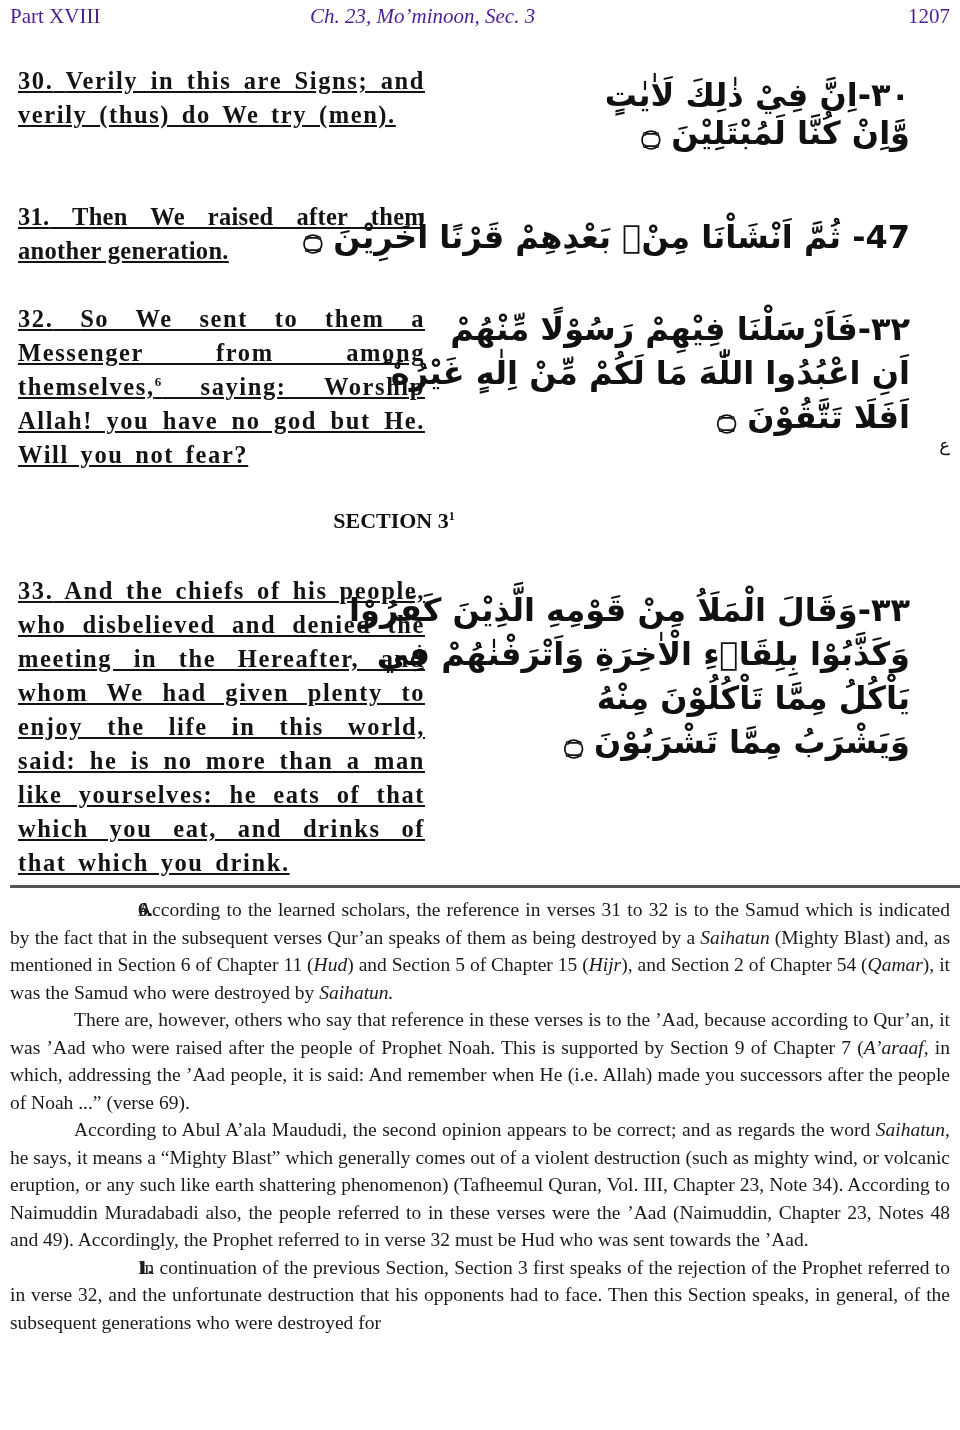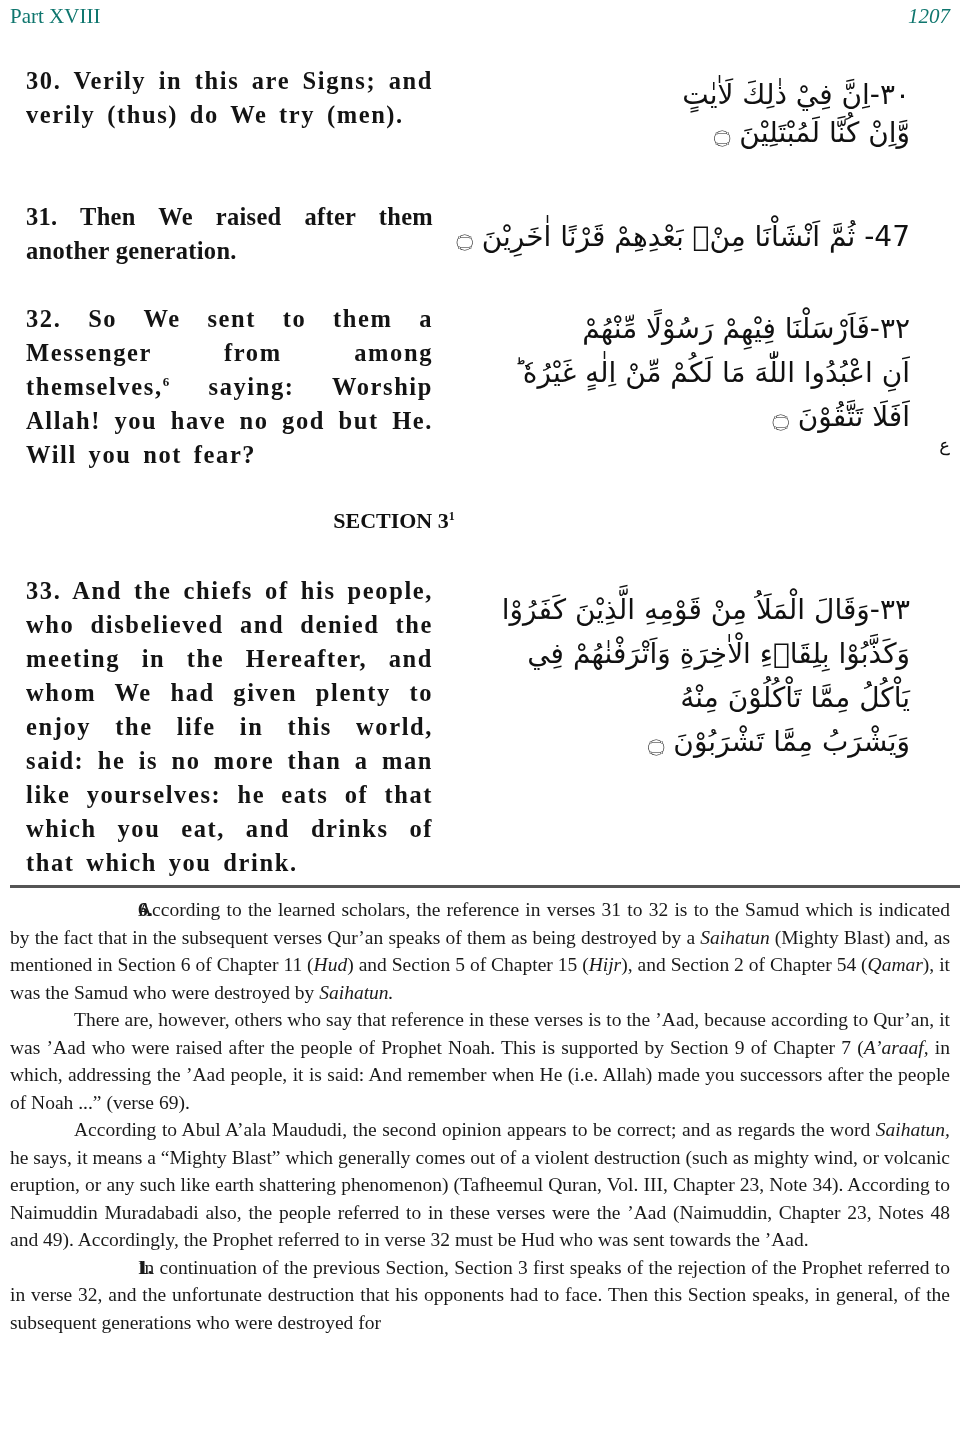--- a/index.html
+++ b/index.html
@@ -1,45 +1,46 @@
 <!DOCTYPE html>
 <html><head>
   <meta charset="utf-8">
   <style>
     html, body { margin: 0; padding: 0; background: #ffffff; }
     body { width: 960px; height: 1430px; overflow: hidden; position: relative; color: #111; font-family: "Liberation Serif", serif; }
-    .header { position: absolute; top: 4px; left: 10px; right: 10px; height: 30px; font-size: 21px; color: #0f766e; }
+    .header { position: absolute; top: 4px; left: 10px; right: 10px; height: 30px; font-size: 21px; color: #4c1d95; }
     .header .part { position: absolute; left: 0; top: 0; }
     .header .chap { position: absolute; left: 300px; top: 0; font-style: italic; }
-    .header .page { position: absolute; right: 0; top: 0; font-style: italic; }
+    .header .page { position: absolute; right: 0; top: 0; }
 
     .verse-block { position: absolute; left: 10px; width: 940px; }
-    .eng { position: absolute; left: 16px; width: 407px; font-weight: bold; font-size: 24.5px; line-height: 34px; text-align: justify; text-align-last: left; color: #141414; letter-spacing: 0.3px; }
+    .eng { position: absolute; left: 8px; width: 407px; font-weight: bold; font-size: 24.5px; line-height: 34px; text-align: justify; text-align-last: left; color: #141414; letter-spacing: 0.3px; text-decoration: underline; }
     .eng.spread { letter-spacing: 1.6px; word-spacing: 4px; }
     .eng sup { font-size: 13px; vertical-align: super; line-height: 0; }
-    .arabic { position: absolute; right: 40px; direction: rtl; text-align: right; font-family: "DejaVu Sans", sans-serif; font-weight: normal; font-size: 28px; line-height: 34px; color: #111; white-space: nowrap; }
+    .arabic { position: absolute; right: 40px; direction: rtl; text-align: right; font-family: "DejaVu Sans", sans-serif; font-weight: bold; font-size: 32px; line-height: 34px; color: #111; white-space: nowrap; }
     .arabic .line { display: block; }
     .ruku { position: absolute; right: 0; font-family: "DejaVu Sans", sans-serif; font-size: 18px; color: #111; }
 
     .section-title { position: absolute; top: 508px; left: 0; width: 788px; text-align: center; font-weight: bold; font-size: 22px; color: #111; }
     .section-title sup { font-size: 12px; }
 
     .divider { position: absolute; top: 885px; left: 10px; width: 950px; height: 3px; background: #555; }
 
     .notes { position: absolute; top: 896px; left: 10px; width: 940px; font-size: 19.5px; line-height: 27.5px; color: #1a1a1a; text-align: justify; text-align-last: left; }
     .notes p { margin: 0; text-indent: 64px; }
     .notes .num { font-weight: bold; display: inline-block; width: 64px; }
     .notes p.numbered { text-indent: 64px; }
     .notes i { }
   </style>
 </head>
 <body>
 
 <div class="header">
   <span class="part">Part XVIII</span>
+  <span class="chap">Ch. 23, Mo’minoon, Sec. 3</span>
   <span class="page">1207</span>
 </div>
 
 <div class="verse-block" style="top:64px;">
   <div class="eng spread">
     <span>30.</span>
     <span>Verily in this are Signs; and verily (thus) do We try (men).</span>
   </div>
   <div class="arabic" style="top:14px;">
     <span class="line">٣٠-اِنَّ فِيْ ذٰلِكَ لَاٰيٰتٍ</span>

